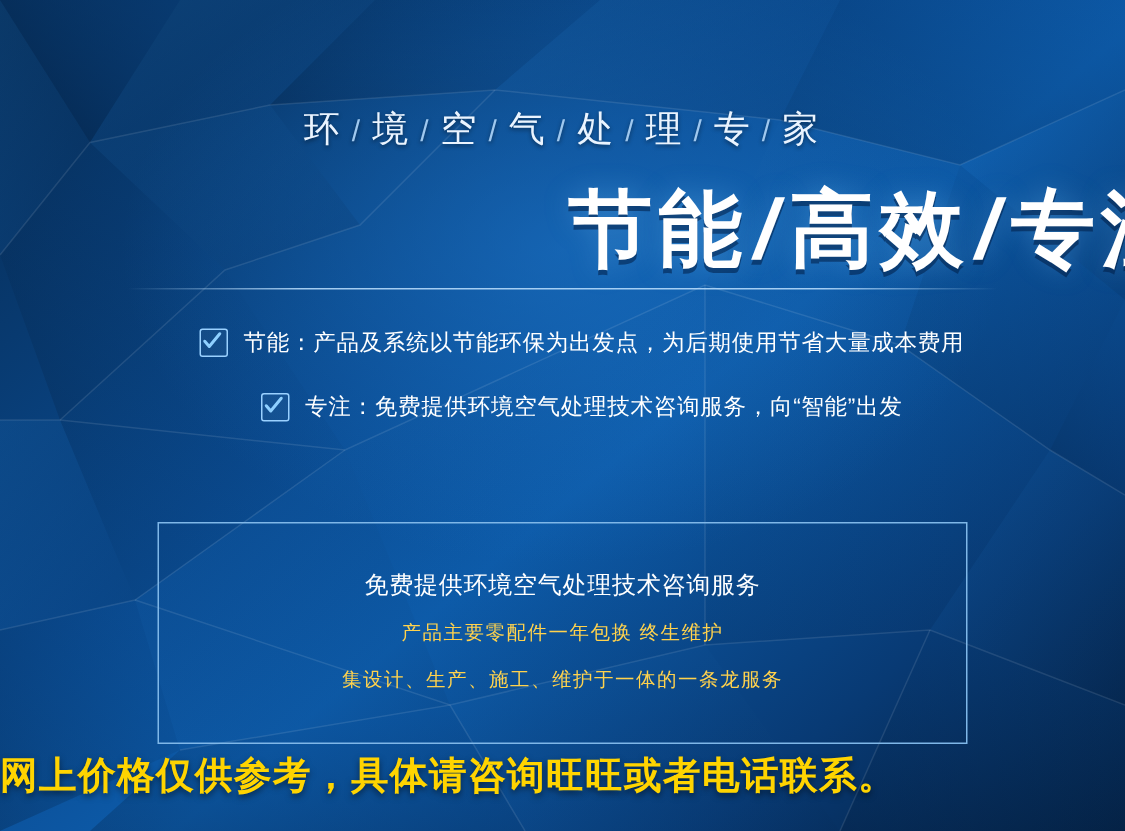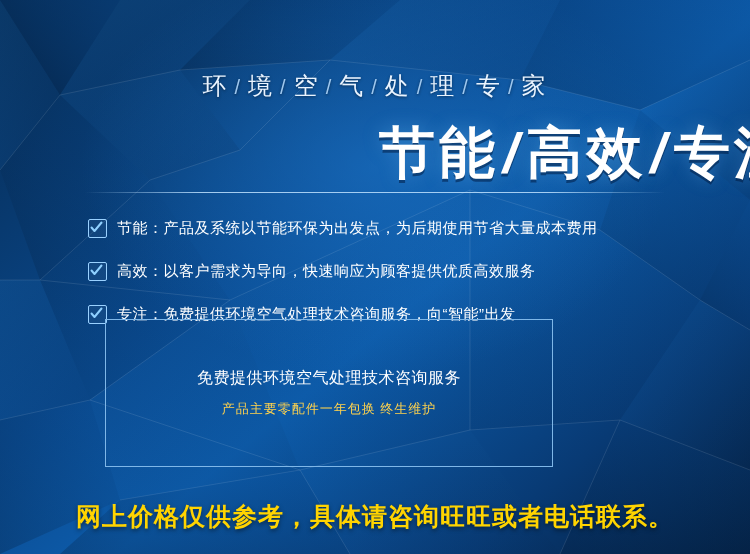--- a/index.html
+++ b/index.html
@@ -88,20 +88,21 @@
     position: absolute;
     top: 208px;
     left: 88px;
     width: 600px;
   }
   .bullet {
     display: flex;
     align-items: center;
     height: 40px;
     margin-bottom: 3px;
+    justify-content: center;
   }
   .check {
     width: 17px;
     height: 17px;
     border: 1px solid #9ad1ff;
     border-radius: 2px;
     margin-right: 10px;
     flex: 0 0 auto;
     position: relative;
     background: rgba(255,255,255,0.04);
@@ -111,22 +112,22 @@
     font-size: 15px;
     color: #ffffff;
     letter-spacing: 0.5px;
     white-space: nowrap;
   }
 
   
   .services {
     position: absolute;
     left: 105px;
-    top: 319px;
-    width: 448px;
+    top: 348px;
+    width: 540px;
     height: 148px;
     border: 1px solid #7fb7e8;
     box-sizing: border-box;
     display: flex;
     flex-direction: column;
     justify-content: center;
     align-items: center;
   }
   .svc {
     text-align: center;
@@ -145,21 +146,21 @@
     margin: 9px 0;
     letter-spacing: 1px;
   }
 
   
   .bottom-note {
     position: absolute;
     left: 0;
     top: 500px;
     width: 750px;
-    text-align: center;
+    text-align: left;
     color: #ffd400;
     font-size: 25px;
     font-weight: bold;
     letter-spacing: 1px;
     text-shadow: 0 2px 4px rgba(0,0,0,0.5);
   }
 </style>
 </head>
 <body>
 
@@ -232,33 +233,26 @@
             </svg>
         </span>
         <span class="bullet-text">节能：产品及系统以节能环保为出发点，为后期使用节省大量成本费用</span>
       </div>
       <div class="bullet">
         <span class="check">
           <svg width="13" height="13" viewBox="0 0 13 13">
               <path d="M1.5 6.5 L4.5 10 L11.5 1.5" stroke="#8fd0ff" stroke-width="2" fill="none" stroke-linecap="round" stroke-linejoin="round"></path>
             </svg>
         </span>
-        <span class="bullet-text">高效：以客户需求为导向，快速响应为顾客提供优质高效服务</span>
-      </div>
-      <div class="bullet">
-        <span class="check">
-          <svg width="13" height="13" viewBox="0 0 13 13">
-              <path d="M1.5 6.5 L4.5 10 L11.5 1.5" stroke="#8fd0ff" stroke-width="2" fill="none" stroke-linecap="round" stroke-linejoin="round"></path>
-            </svg>
-        </span>
         <span class="bullet-text">专注：免费提供环境空气处理技术咨询服务，向“智能”出发</span>
       </div>
     </div>
 
     <div class="services">
       <div class="svc svc-1">免费提供环境空气处理技术咨询服务</div>
       <div class="svc svc-3">产品主要零配件一年包换  终生维护</div>
+      <div class="svc svc-4">集设计、生产、施工、维护于一体的一条龙服务</div>
     </div>
 
     <div class="bottom-note">网上价格仅供参考，具体请咨询旺旺或者电话联系。</div>
 
   </div>
 </div>
 
 </body></html>

